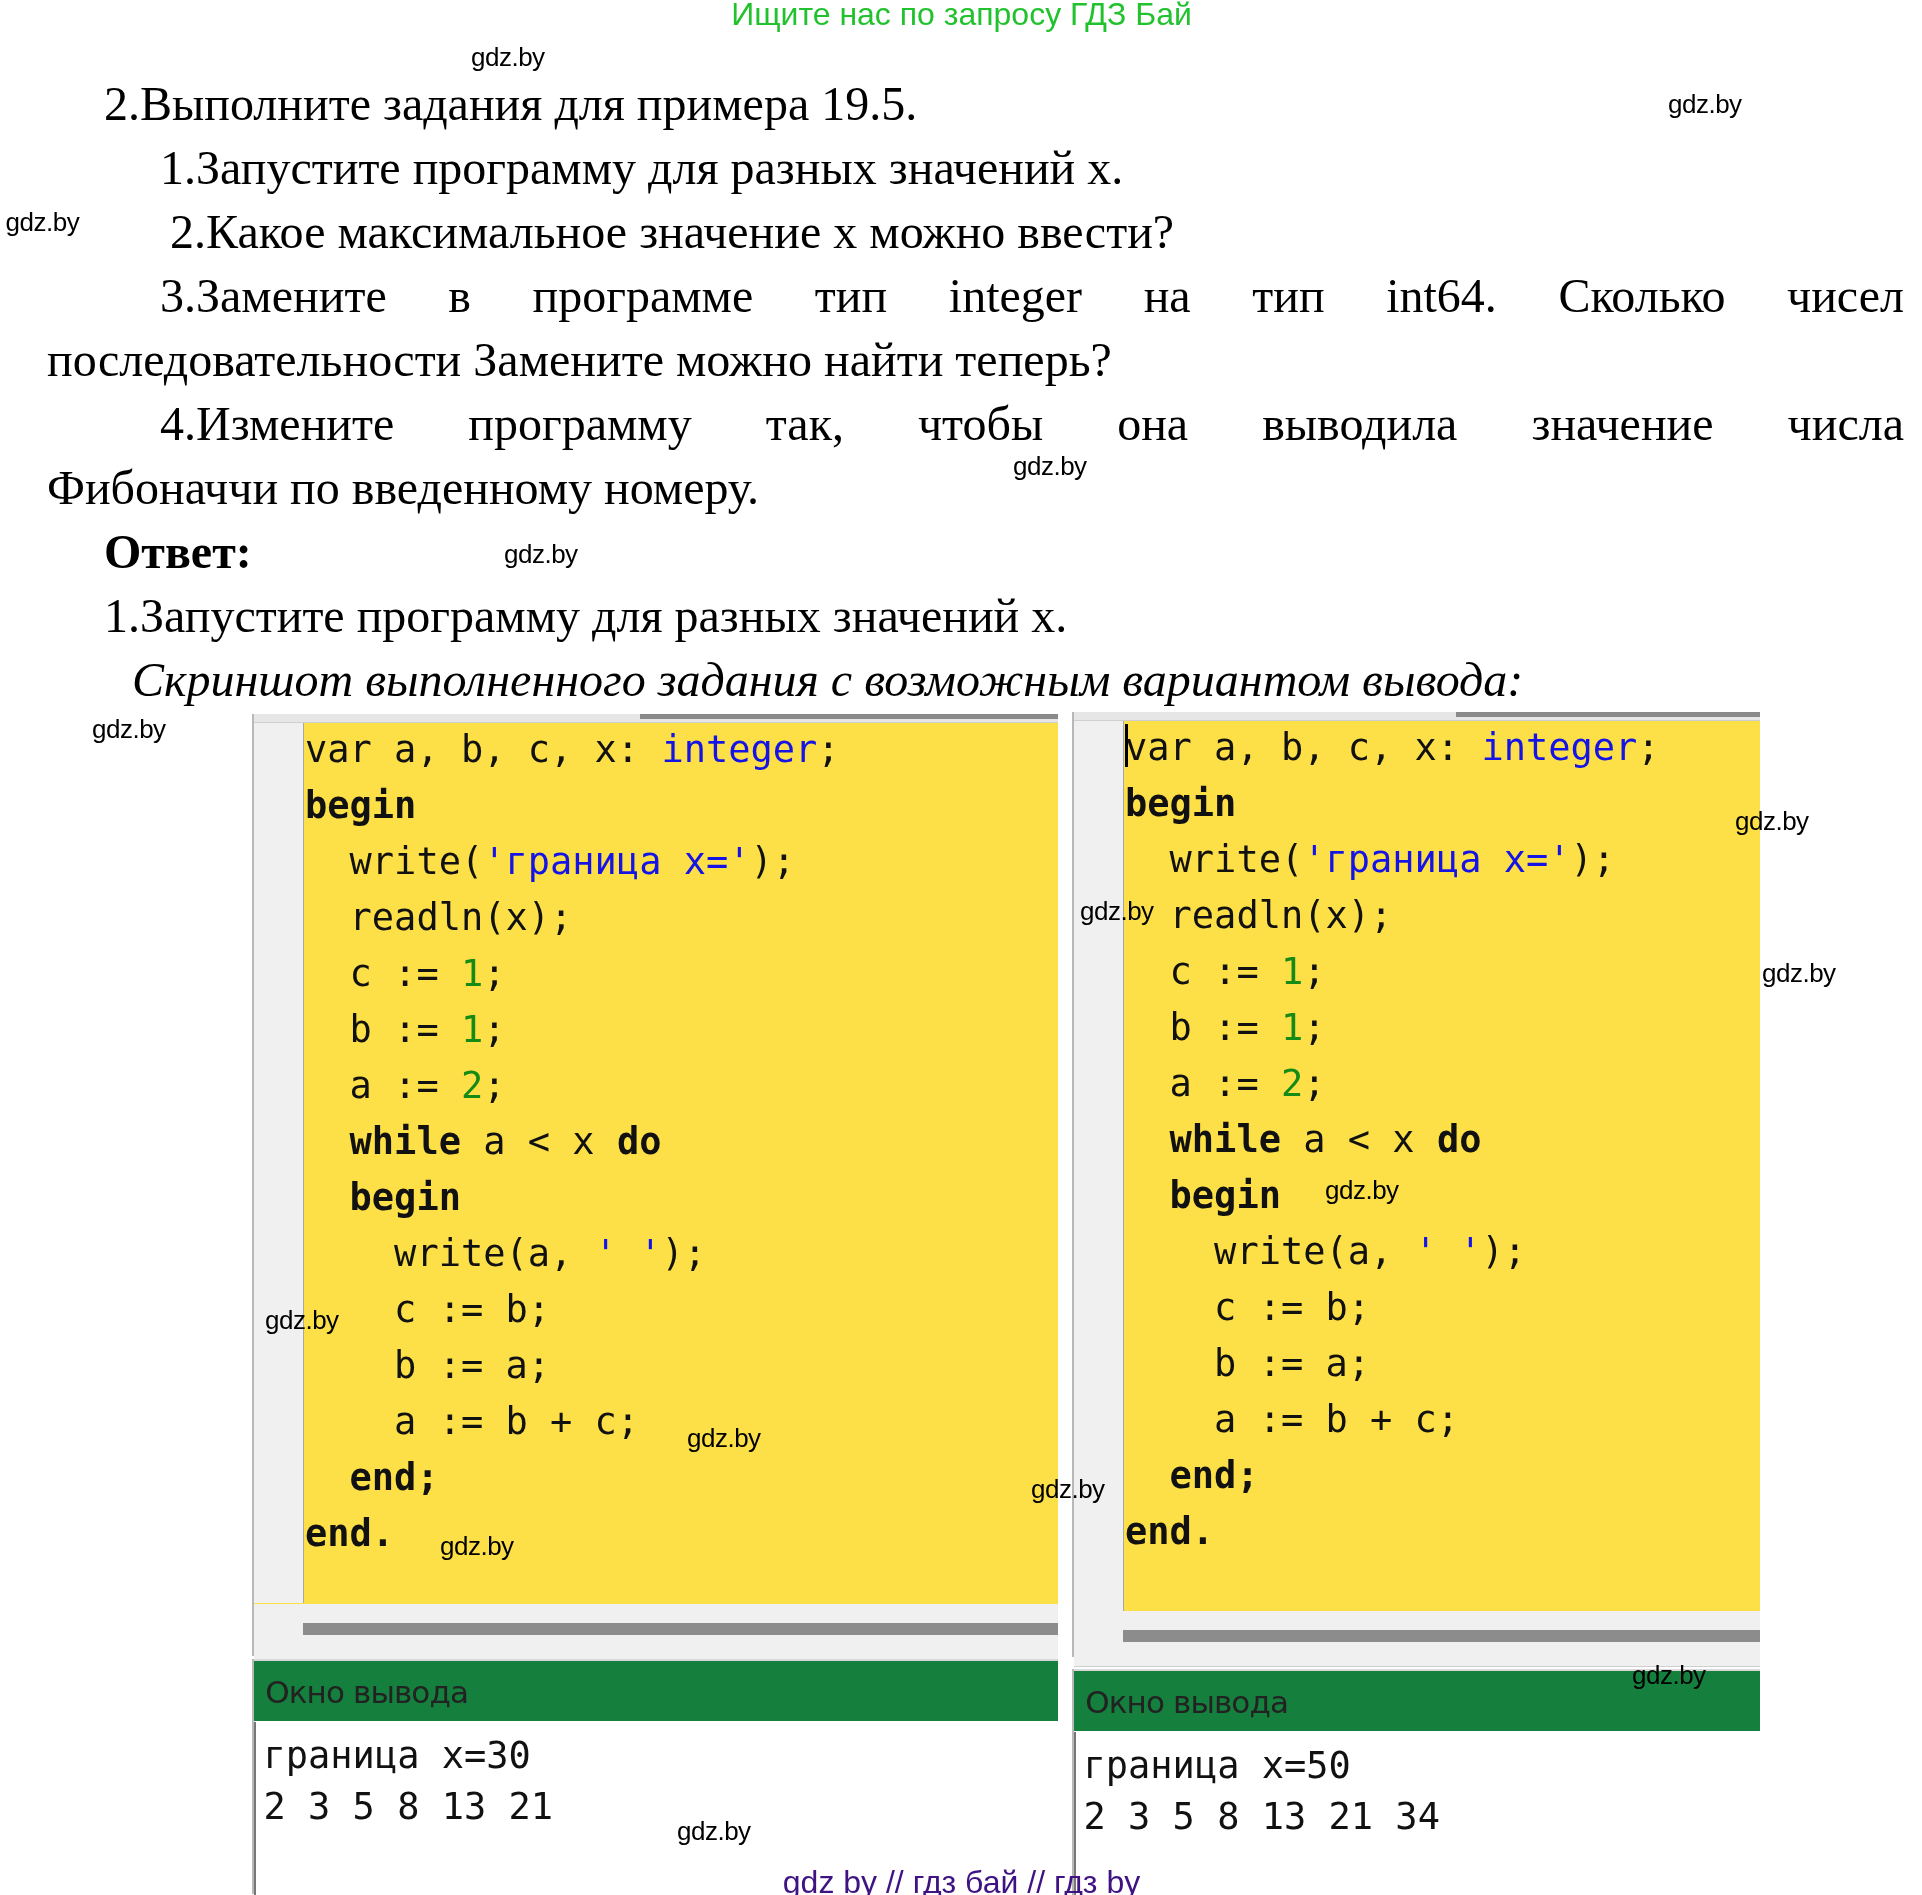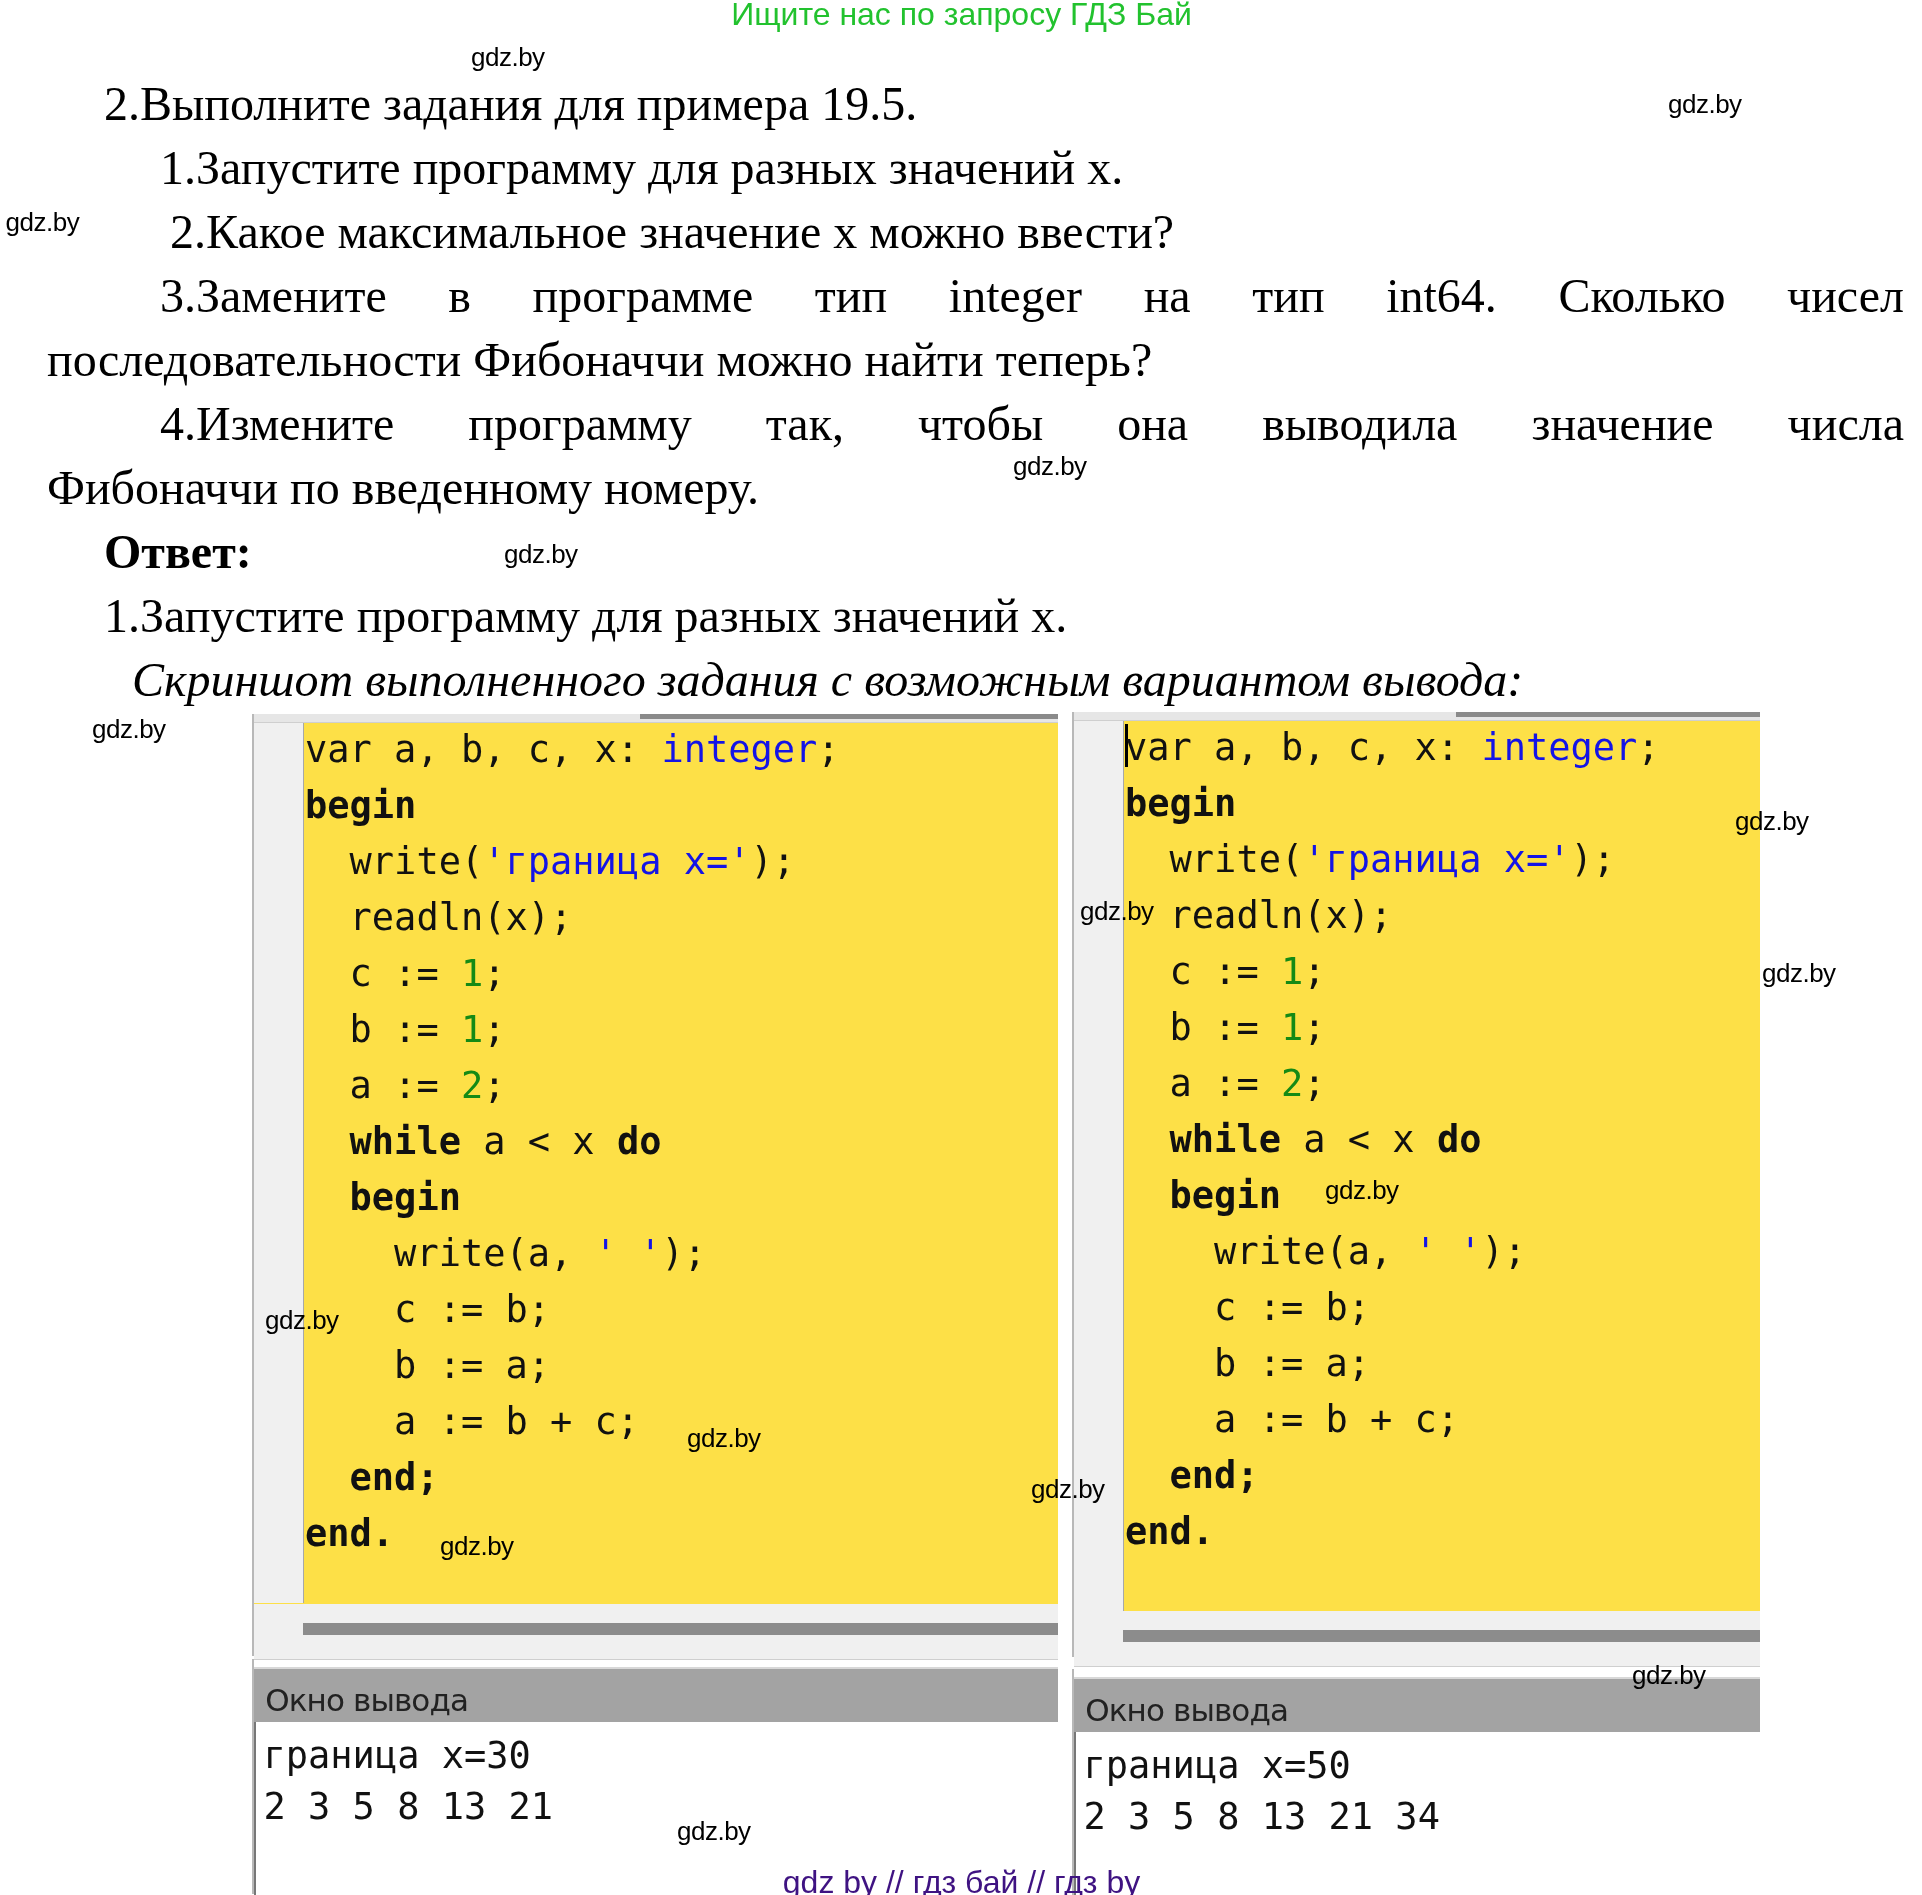--- a/index.html
+++ b/index.html
@@ -18,21 +18,21 @@
   .editor .topbar .thumb { position:absolute; top:0; height:4.7px; background:#8a8a8a; }
   .editor .gutter { position:absolute; left:0; top:9.4px; width:49px; background:#f0f0f0; border-right:1.9px solid #a8a8a8; }
   .code { position:absolute; font-family:"DejaVu Sans Mono", monospace; font-size:37px; line-height:56px; color:#111; }
   .code .ln { height:56px; white-space:pre; }
   .kw { font-weight:bold; }
   .ty { color:#1414e6; }
   .st { color:#1414e6;margin-top:24px; }
   .nm { color:#158a15; }
   .hscroll { position:absolute; left:0; right:0; height:55px; background:#f0f0f0; border-bottom:1.9px solid #cfcfcf; }
   .hscroll .bar { position:absolute; left:49px; right:0; top:19px; height:12.2px; background:#8c8c8c; }
-  .outhead { position:absolute; left:0; right:0; height:60px; background:#a3a3a3; border-top:2.8px solid #d8d8d8; font-family:"DejaVu Sans", sans-serif; font-size:31px; color:#222;margin-top:8px; }
+  .outhead { position:absolute; left:0; right:0; height:60px; background:#15803d; border-top:2.8px solid #d8d8d8; font-family:"DejaVu Sans", sans-serif; font-size:31px; color:#222; }
   .outhead span { position:absolute; left:11.3px; top:13px; letter-spacing:-0.9px; }
   .outbody { position:absolute; left:0; right:0; background:#fff; font-family:"DejaVu Sans Mono", monospace; font-size:37px; line-height:51px; color:#111; }
   .outbody div { white-space:pre; padding-left:7.5px; }
   .caret { display:inline-block; width:2.8px; height:43px; background:#000; vertical-align:-7.5px; margin-right:-2.8px; }
   .footer { left:0; width:1923px; top:1864px; text-align:center; color:#3f1382; font-family:"Liberation Sans", sans-serif; font-size:32px; }
 </style>
 </head>
 <body>
 
 <div class="abs promo">Ищите нас по запросу ГДЗ Бай</div>
@@ -41,21 +41,21 @@
 <div class="abs wm" style="left:1668px;top:89px;">gdz.by</div>
 <div class="abs wm" style="left:5.6px;top:207px;">gdz.by</div>
 <div class="abs wm" style="left:1013px;top:451px;">gdz.by</div>
 <div class="abs wm" style="left:504px;top:539px;">gdz.by</div>
 <div class="abs wm" style="left:92px;top:714px;">gdz.by</div>
 
 <div class="abs task" style="left:104px;top:72px;">2.Выполните задания для примера 19.5.</div>
 <div class="abs task" style="left:160px;top:136px;">1.Запустите программу для разных значений x.</div>
 <div class="abs task" style="left:170px;top:200px;">2.Какое максимальное значение x можно ввести?</div>
 <div class="abs task justify" style="left:160px;top:264px;width:1744px;white-space:normal;">3.Замените в программе тип integer на тип int64. Сколько чисел</div>
-<div class="abs task" style="left:47px;top:328px;">последовательности Фибоначчи можно найти теперь?</div>
+<div class="abs task" style="left:47px;top:328px;">последовательности Замените можно найти теперь?</div>
 <div class="abs task justify" style="left:160px;top:392px;width:1744px;white-space:normal;">4.Измените программу так, чтобы она выводила значение числа</div>
 <div class="abs task" style="left:47px;top:456px;">Фибоначчи по введенному номеру.</div>
 
 <div class="abs task bold" style="left:104px;top:520px;">Ответ:</div>
 <div class="abs task" style="left:104px;top:584px;">1.Запустите программу для разных значений x.</div>
 <div class="abs task bi" style="left:104px;top:648px;">Скриншот выполненного задания с возможным вариантом вывода:</div>
 
 <div class="editor" style="left:252px;top:714px;width:804px;height:942px;">
   <div class="topbar">
       <div class="thumb" style="left:386px;right:0;"></div>

